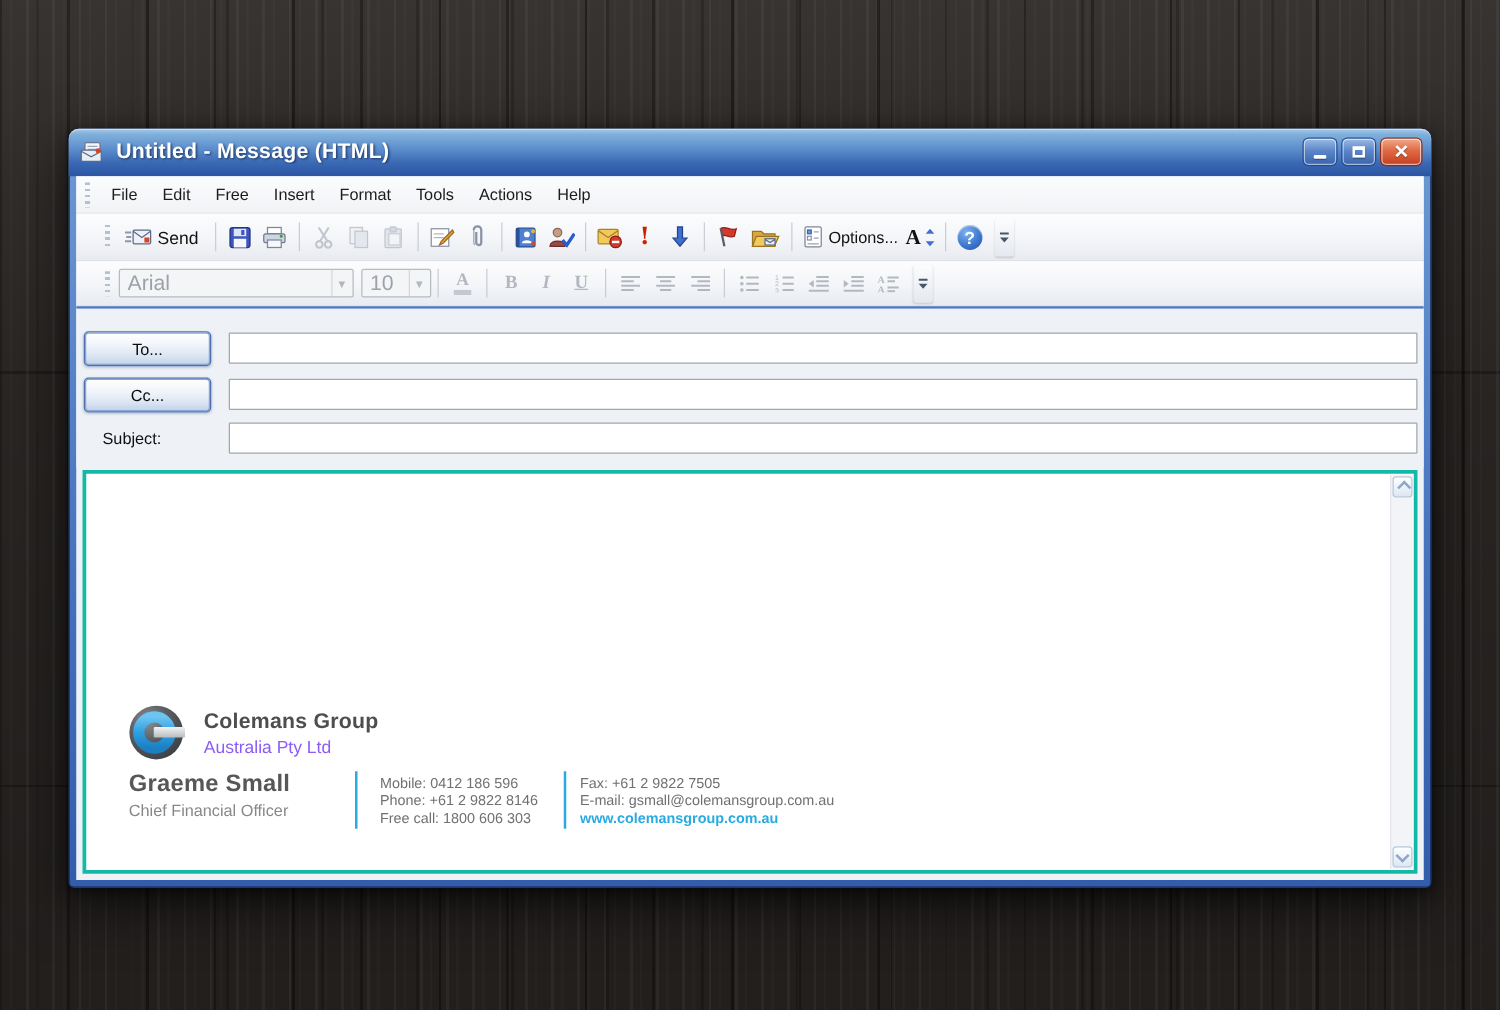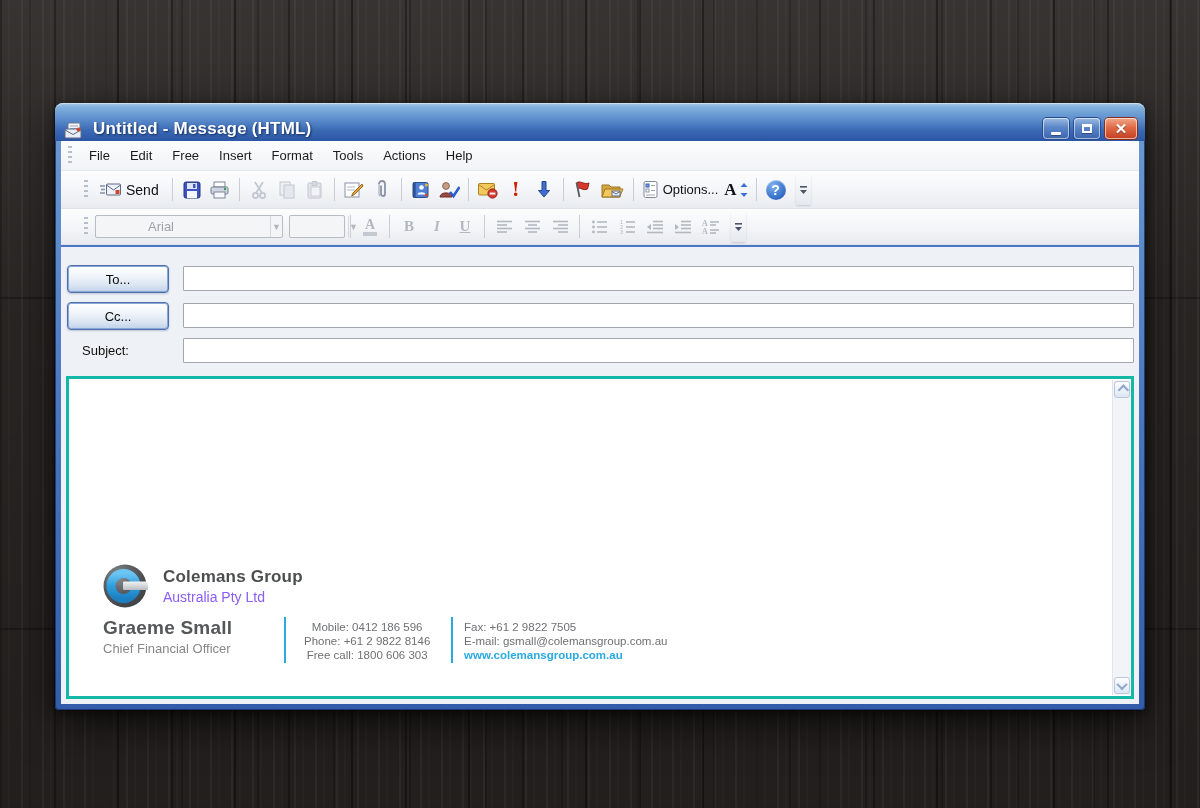--- a/index.html
+++ b/index.html
@@ -22,21 +22,21 @@
   .window {
     position:absolute; left:55px; top:103px; width:1090px; height:607px;
     border-radius:8px 8px 4px 4px;
     background:linear-gradient(180deg,#6e9bd4 0%,#4a77c0 50%,#335dab 100%);
     box-shadow:0 14px 44px rgba(0,0,0,.65), 0 3px 10px rgba(0,0,0,.5), inset 0 0 0 1px rgba(20,45,100,.8);
   }
   .titlebar {
     position:absolute; left:0; top:0; right:0; height:38px;
     border-radius:8px 8px 0 0;
     background:linear-gradient(180deg,#a8c8e8 0%,#7fb0db 12%,#5d8ecd 42%,#3a69b4 72%,#2b55a4 100%);
-    display:flex; align-items:flex-end; padding:0 8px 2px 9px;
+    display:flex; align-items:center; padding:0 8px 2px 9px;
     box-shadow:inset 0 1px 0 rgba(255,255,255,.45);
   }
   .title-icon { width:22px; height:17px; margin-right:7px; flex:none; }
   .title-text {
     color:#fff; font-size:17px; font-weight:bold; letter-spacing:.2px;
     text-shadow:1px 1px 2px rgba(10,30,70,.75); flex:1 1 auto;
     white-space:nowrap; overflow:hidden;
   }
   .win-controls { display:flex; gap:5px; align-items:center; }
   .wbtn {
@@ -81,22 +81,22 @@
   }
   .tbtn .lbl { font-size:13px; color:#111; white-space:nowrap; }
   .send-btn { padding:0 8px 0 5px; }
   .send-btn .lbl { font-size:14px; }
 
   .combo {
     height:23px; background:#f4f5f7; border:1px solid #b7bbc2; border-radius:2px;
     display:flex; align-items:center; flex:none;
   }
   .combo input {
-    border:0; background:transparent; color:#9da2aa; font-size:13px;
-    padding:0 6px; width:calc(100% - 17px); font-family:"Liberation Sans",sans-serif; outline:none;margin-left:46px;
+    border:0; background:transparent; color:#9da2aa; font-size:17px;
+    padding:0 6px; width:calc(100% - 17px); font-family:"Liberation Sans",sans-serif; outline:none;
   }
   .combo .drop { width:16px; height:100%; display:flex; align-items:center; justify-content:center; color:#b3b7be; font-size:9px; border-left:1px solid #d5d8dd; }
   .combo.font { width:188px; }
   .combo.size { width:56px; margin-left:6px; }
 
   .chev-btn {
     width:15px; height:30px; margin-left:6px; display:flex; align-items:center; justify-content:center;
     background:linear-gradient(180deg,#fbfcfd,#e5e9ef); border-radius:2px; box-shadow:0 1px 2px rgba(0,0,0,.15);
   }
 
@@ -546,21 +546,21 @@
           </svg>
           <div class="sig-company">
             <div class="co">Colemans Group</div>
             <div class="sub">Australia Pty Ltd</div>
           </div>
           <div class="sig-person">
             <div class="nm">Graeme Small</div>
             <div class="rl">Chief Financial Officer</div>
           </div>
           <div class="sig-div" style="left:181px;"></div>
-          <div class="sig-col" style="left:201px;text-align:center;">
+          <div class="sig-col" style="left:201px;">
             <div>Mobile: 0412 186 596</div>
             <div>Phone: +61 2 9822 8146</div>
             <div>Free call: 1800 606 303</div>
           </div>
           <div class="sig-div" style="left:348px;"></div>
           <div class="sig-col" style="left:361px;">
             <div>Fax: +61 2 9822 7505</div>
             <div>E-mail: gsmall@colemansgroup.com.au</div>
             <div class="web">www.colemansgroup.com.au</div>
           </div>

